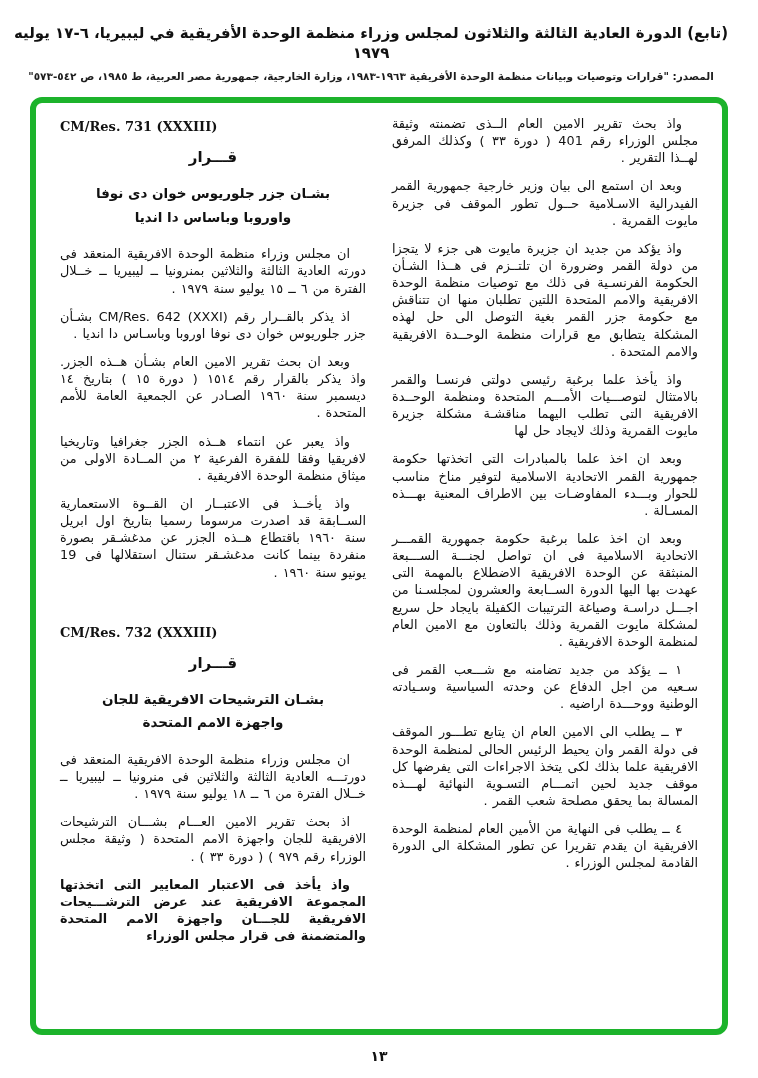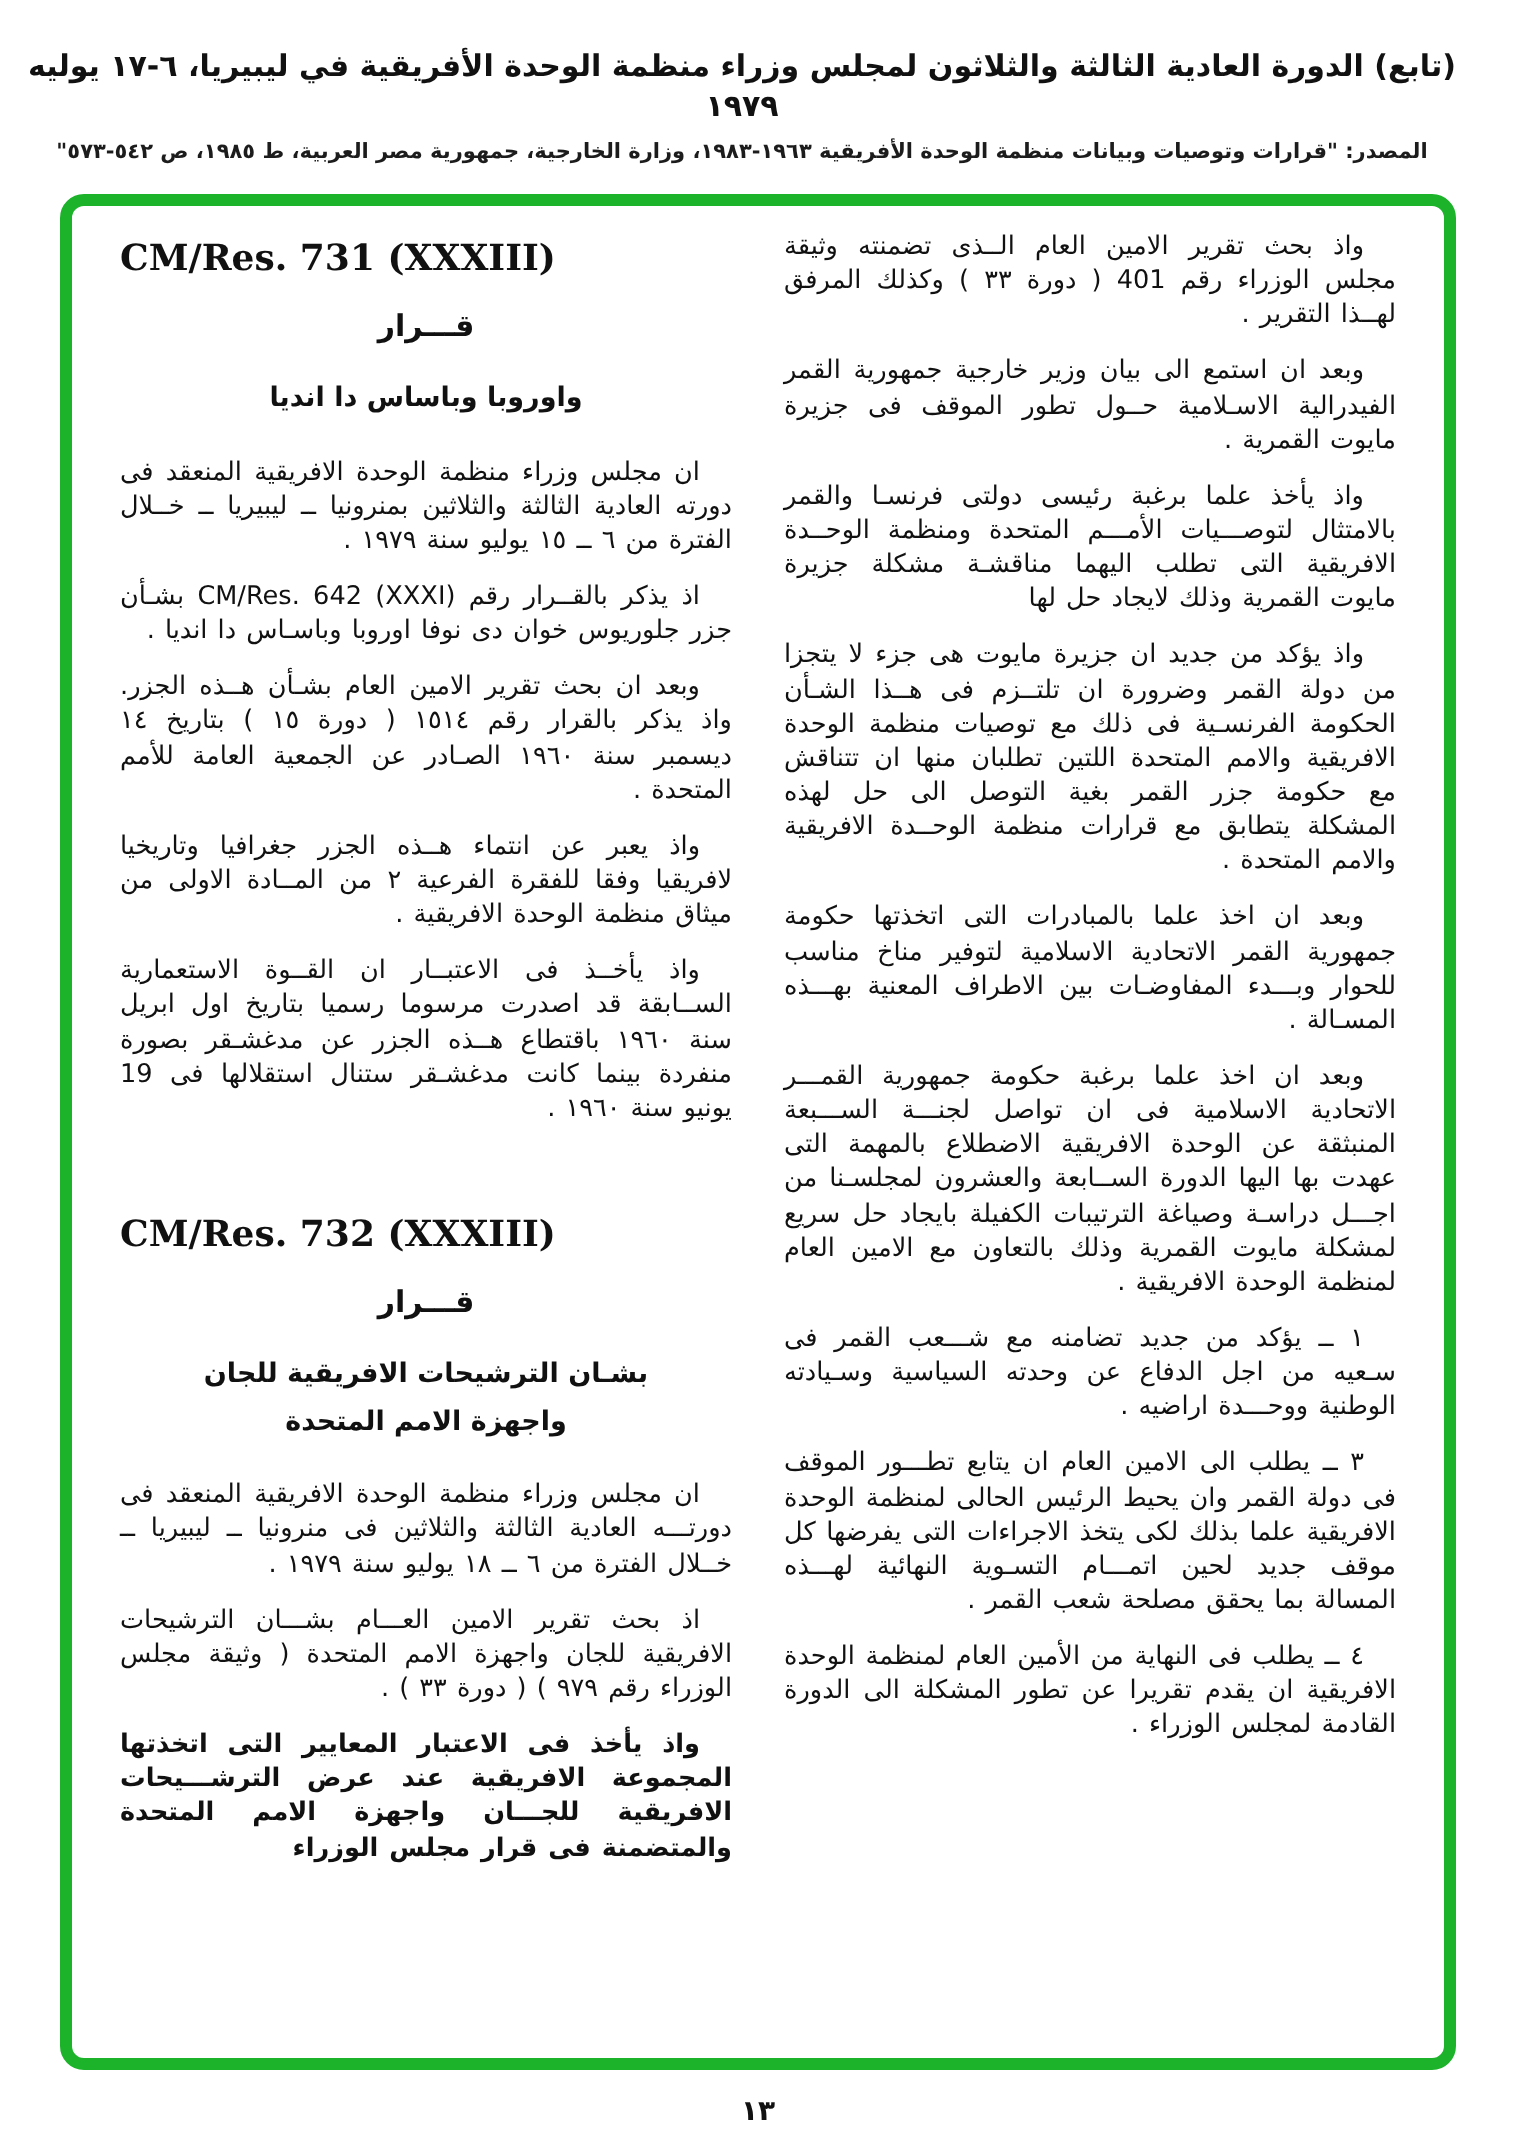--- a/index.html
+++ b/index.html
@@ -27,21 +27,21 @@
   .col{
     width:50%;direction:rtl;
   }
   .para{
     font-size:12.8px;line-height:1.34;text-align:justify;text-indent:16px;
     margin:0 0 11px 0;word-spacing:1px;
   }
   .para.bold{font-weight:bold;}
   .res-id{
     direction:ltr;text-align:left;font-family:"DejaVu Serif",serif;
-    font-weight:bold;font-size:18px;margin:4px 0 14px 0;
+    font-weight:bold;font-size:13px;margin:4px 0 14px 0;
   }
   .res-heading{
     text-align:center;font-weight:bold;font-size:15px;margin:14px 0 16px 0;
   }
   .res-subtitle{
     text-align:center;font-weight:bold;font-size:13.5px;line-height:1.75;margin:0;
   }
   .subtitle-block{margin-bottom:16px;}
   .res-block-2{margin-top:44px;}
   .first-para-gap{margin-top:14px;}
@@ -57,34 +57,35 @@
   <div class="title">(تابع) الدورة العادية الثالثة والثلاثون لمجلس وزراء منظمة الوحدة الأفريقية في ليبيريا، ٦-١٧ يوليه ١٩٧٩</div>
   <div class="source">المصدر: "قرارات وتوصيات وبيانات منظمة الوحدة الأفريقية ١٩٦٣-١٩٨٣، وزارة الخارجية، جمهورية مصر العربية، ط ١٩٨٥، ص ٥٤٢-٥٧٣"</div>
 </header>
 
 <div class="green-box">
   <div class="columns">
 
     <div class="col">
       <p class="para">واذ بحث تقرير الامين العام الــذى تضمنته وثيقة مجلس الوزراء رقم 401 ( دورة ٣٣ ) وكذلك المرفق لهــذا التقرير .</p>
       <p class="para">وبعد ان استمع الى بيان وزير خارجية جمهورية القمر الفيدرالية الاسـلامية حــول تطور الموقف فى جزيرة مايوت القمرية .</p>
+      <p class="para">واذ يؤكد من جديد ان جزيرة مايوت هى جزء لا يتجزا من دولة القمر وضرورة ان تلتــزم فى هــذا الشـأن الحكومة الفرنسـية فى ذلك مع توصيات منظمة الوحدة الافريقية والامم المتحدة اللتين تطلبان منها ان تتناقش مع حكومة جزر القمر بغية التوصل الى حل لهذه المشكلة يتطابق مع قرارات منظمة الوحــدة الافريقية والامم المتحدة .</p>
       <p class="para">واذ يأخذ علما برغبة رئيسى دولتى فرنسـا والقمر بالامتثال لتوصـــيات الأمـــم المتحدة ومنظمة الوحــدة الافريقية التى تطلب اليهما مناقشـة مشكلة جزيرة مايوت القمرية وذلك لايجاد حل لها</p>
-      <p class="para">واذ يؤكد من جديد ان جزيرة مايوت هى جزء لا يتجزا من دولة القمر وضرورة ان تلتــزم فى هــذا الشـأن الحكومة الفرنسـية فى ذلك مع توصيات منظمة الوحدة الافريقية والامم المتحدة اللتين تطلبان منها ان تتناقش مع حكومة جزر القمر بغية التوصل الى حل لهذه المشكلة يتطابق مع قرارات منظمة الوحــدة الافريقية والامم المتحدة .</p>
       <p class="para">وبعد ان اخذ علما بالمبادرات التى اتخذتها حكومة جمهورية القمر الاتحادية الاسلامية لتوفير مناخ مناسب للحوار وبـــدء المفاوضـات بين الاطراف المعنية بهـــذه المسـالة .</p>
       <p class="para">وبعد ان اخذ علما برغبة حكومة جمهورية القمـــر الاتحادية الاسلامية فى ان تواصل لجنـــة الســـبعة المنبثقة عن الوحدة الافريقية الاضطلاع بالمهمة التى عهدت بها اليها الدورة الســابعة والعشرون لمجلسـنا من اجـــل دراسـة وصياغة الترتيبات الكفيلة بايجاد حل سريع لمشكلة مايوت القمرية وذلك بالتعاون مع الامين العام لمنظمة الوحدة الافريقية .</p>
       <p class="para">١ ــ يؤكد من جديد تضامنه مع شـــعب القمر فى سـعيه من اجل الدفاع عن وحدته السياسية وسـيادته الوطنية ووحـــدة اراضيه .</p>
       <p class="para">٣ ــ يطلب الى الامين العام ان يتابع تطـــور الموقف فى دولة القمر وان يحيط الرئيس الحالى لمنظمة الوحدة الافريقية علما بذلك لكى يتخذ الاجراءات التى يفرضها كل موقف جديد لحين اتمـــام التسـوية النهائية لهـــذه المسالة بما يحقق مصلحة شعب القمر .</p>
       <p class="para">٤ ــ يطلب فى النهاية من الأمين العام لمنظمة الوحدة الافريقية ان يقدم تقريرا عن تطور المشكلة الى الدورة القادمة لمجلس الوزراء .</p>
     </div>
 
     <div class="col">
       <div>
         <div class="res-id">CM/Res. 731 (XXXIII)</div>
         <div class="res-heading">قـــرار</div>
         <div class="subtitle-block">
+          <p class="res-subtitle">بشـان جزر جلوريوس خوان دى نوفا</p>
           <p class="res-subtitle">واوروبا وباساس دا انديا</p>
         </div>
         <p class="para first-para-gap">ان مجلس وزراء منظمة الوحدة الافريقية المنعقد فى دورته العادية الثالثة والثلاثين بمنرونيا ــ ليبيريا ــ خــلال الفترة من ٦ ــ ١٥ يوليو سنة ١٩٧٩ .</p>
         <p class="para">اذ يذكر بالقــرار رقم CM/Res. 642 (XXXI)‎ بشـأن جزر جلوريوس خوان دى نوفا اوروبا وباسـاس دا انديا .</p>
         <p class="para">وبعد ان بحث تقرير الامين العام بشـأن هــذه الجزر. واذ يذكر بالقرار رقم ١٥١٤ ( دورة ١٥ ) بتاريخ ١٤ ديسمبر سنة ١٩٦٠ الصـادر عن الجمعية العامة للأمم المتحدة .</p>
         <p class="para">واذ يعبر عن انتماء هــذه الجزر جغرافيا وتاريخيا لافريقيا وفقا للفقرة الفرعية ٢ من المــادة الاولى من ميثاق منظمة الوحدة الافريقية .</p>
         <p class="para">واذ يأخــذ فى الاعتبــار ان القــوة الاستعمارية الســابقة قد اصدرت مرسوما رسميا بتاريخ اول ابريل سنة ١٩٦٠ باقتطاع هــذه الجزر عن مدغشـقر بصورة منفردة بينما كانت مدغشـقر ستنال استقلالها فى 19 يونيو سنة ١٩٦٠ .</p>
       </div>
 
       <div class="res-block-2">

